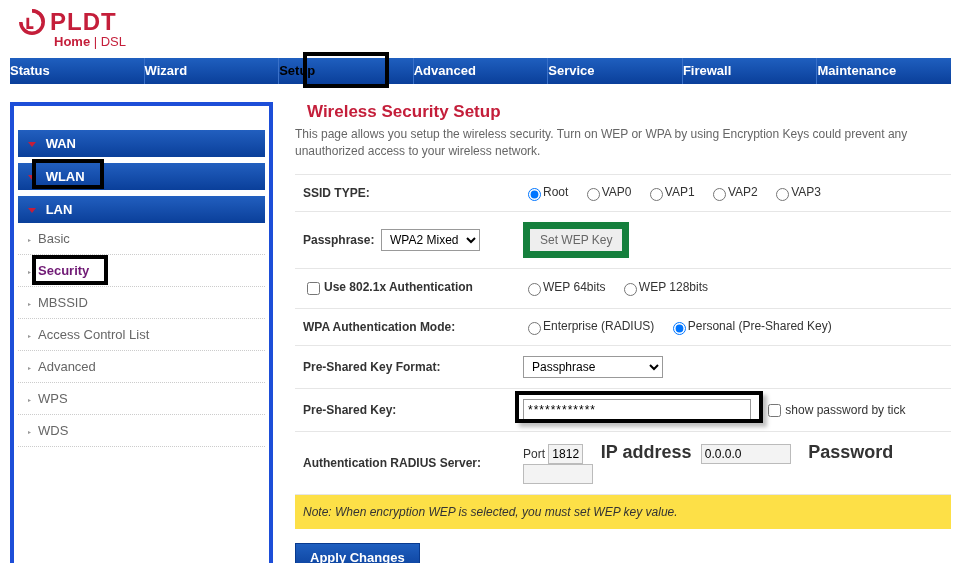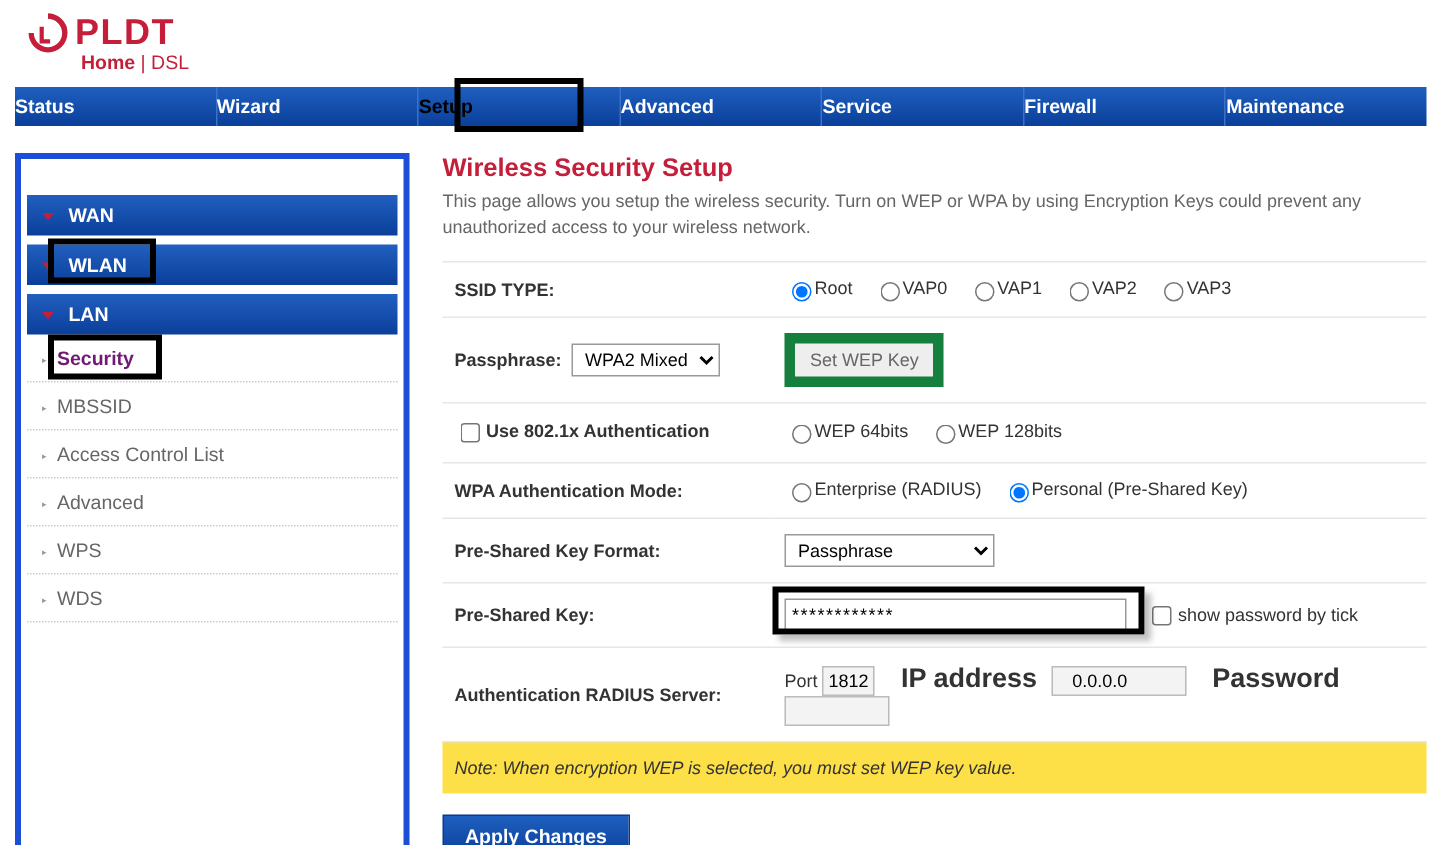--- a/index.html
+++ b/index.html
@@ -28,40 +28,40 @@
   .side-head.first { margin-top: 18px; }
   .side-head-chevron { display:inline-block; width:0;height:0;border-left:4px solid transparent;border-right:4px solid transparent;border-top:5px solid #c41e3a; vertical-align:middle; margin-right:6px;}
   .wlan-box { position:absolute; border:4px solid #000; top:-4px; left:14px; width:72px; height:30px; pointer-events:none;}
 
   .side-item { padding: 8px 8px 8px 20px; color:#666; border-bottom:1px dotted #ccc; position:relative; cursor:pointer;}
   .side-item .dot { position:absolute; left:10px; top:13px; font-size:6px; color:#999;}
   .security-box { position:absolute; border:4px solid #000; top:0px; left:14px; width:76px; height:30px; pointer-events:none;}
   .security-text { color:#701a75; font-weight:bold;text-align:right;}
 
   
-  h1.page-title { color:#c41e3a; font-size:17px; font-weight:bold; margin:0 0 4px 0;}
+  h1.page-title { color:#c41e3a; font-size:17px; font-weight:bold; margin:0 0 4px 12px;}
   .page-desc { color:#666; font-size:12px; line-height:1.4; margin-bottom:14px; }
 
   table.form { width:100%; border-collapse:collapse; }
   table.form td { padding:10px 8px; border-top:1px solid #e6e6e6; vertical-align:middle; font-size:12px; color:#333; }
   table.form tr:first-child td { border-top:1px solid #e6e6e6; }
   td.label { width:220px; font-weight:bold; }
   .radio-group label { margin-right:10px; font-size:12px; color:#333; font-weight:normal;}
   input[type=radio]{ vertical-align:middle; margin-right:2px;}
   input[type=checkbox]{ vertical-align:middle; margin-right:4px;}
 
   select { font-size:12px; padding:2px 4px; border:1px solid #999; background:#fff;}
   button.grey { font-size:12px; padding:4px 10px; background:#eee; border:7px solid #15803d; color:#666;}
 
   .psk-wrap { position:relative; display:inline-block;}
   .psk-input { width:228px; padding:3px 4px; font-size:12px; letter-spacing:1px; border:1px solid #999;}
   .psk-box { position:absolute; border:4px solid #000; top:-8px; left:-8px; width:248px; height:32px; pointer-events:none; box-shadow:4px 4px 4px rgba(0,0,0,0.25);}
 
   .radius-input { width:35px; padding:2px 3px; font-size:12px; border:1px solid #bbb; background:#f3f3f3; }
-  .radius-ip { width:90px; padding:2px 13px; font-size:12px; border:1px solid #bbb; background:#f3f3f3;}
+  .radius-ip { width:90px; padding:2px 3px; font-size:12px; border:1px solid #bbb; background:#f3f3f3;}
   .radius-pw { width:70px; padding:2px 3px; font-size:12px; border:1px solid #bbb; background:#f3f3f3;}
   .radius-label { margin:0 6px 0 14px; font-size:18px;font-weight:bold;}
 
   .note-row td { font-style:italic; color:#777; font-size:12px; background:#fde047;}
 
   .apply-btn { margin-top:14px; background:linear-gradient(#1f5fbf,#0a3f9a); color:#fff; font-weight:bold; border:1px solid #083a8f; padding:6px 14px; font-size:13px; cursor:pointer;}
 
   .logo-svg { width:28px; height:28px; margin-right:4px; display:inline-block; vertical-align:middle;}
 </style>
 </head>
@@ -104,20 +104,21 @@
     <div class="side-head">
       <span class="side-head-chevron"></span>
       <span>WLAN</span>
       <div class="wlan-box"></div>
     </div>
     <div class="side-head">
       <span class="side-head-chevron"></span>
       <span>LAN</span>
     </div>
 
+    <div class="side-item"><span class="dot">▸</span><span>Basic</span></div>
     <div class="side-item">
       <span class="dot">▸</span>
       <span class="security-text">Security</span>
       <div class="security-box"></div>
     </div>
     <div class="side-item"><span class="dot">▸</span><span>MBSSID</span></div>
     <div class="side-item"><span class="dot">▸</span><span>Access Control List</span></div>
     <div class="side-item"><span class="dot">▸</span><span>Advanced</span></div>
     <div class="side-item"><span class="dot">▸</span><span>WPS</span></div>
     <div class="side-item"><span class="dot">▸</span><span>WDS</span></div>

